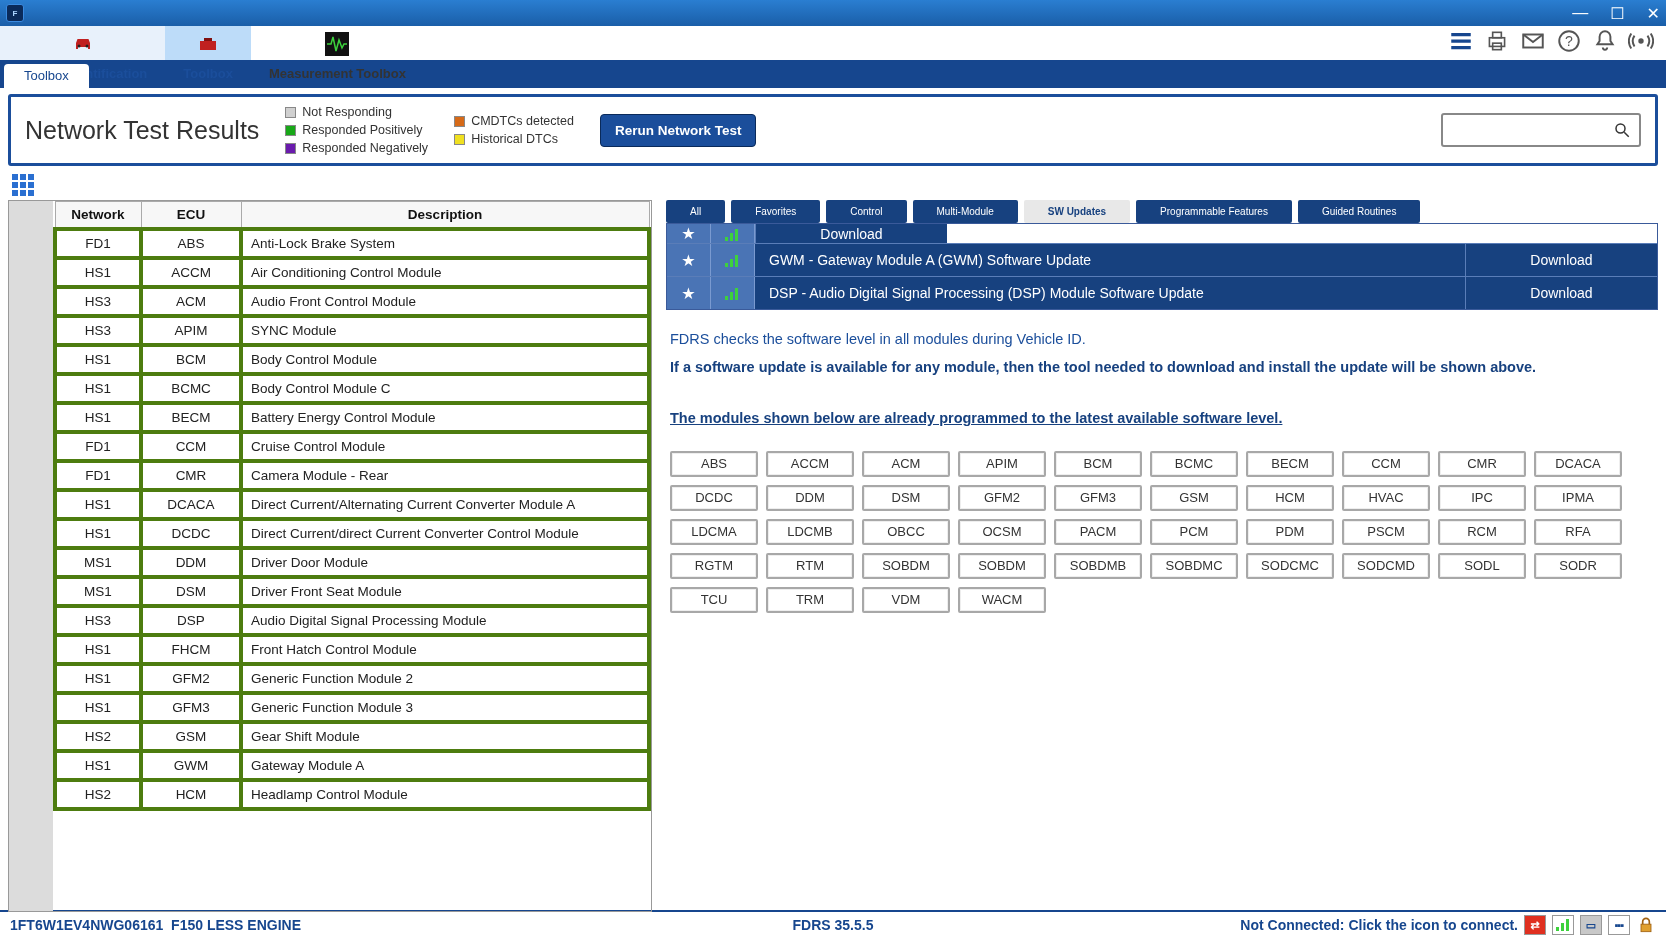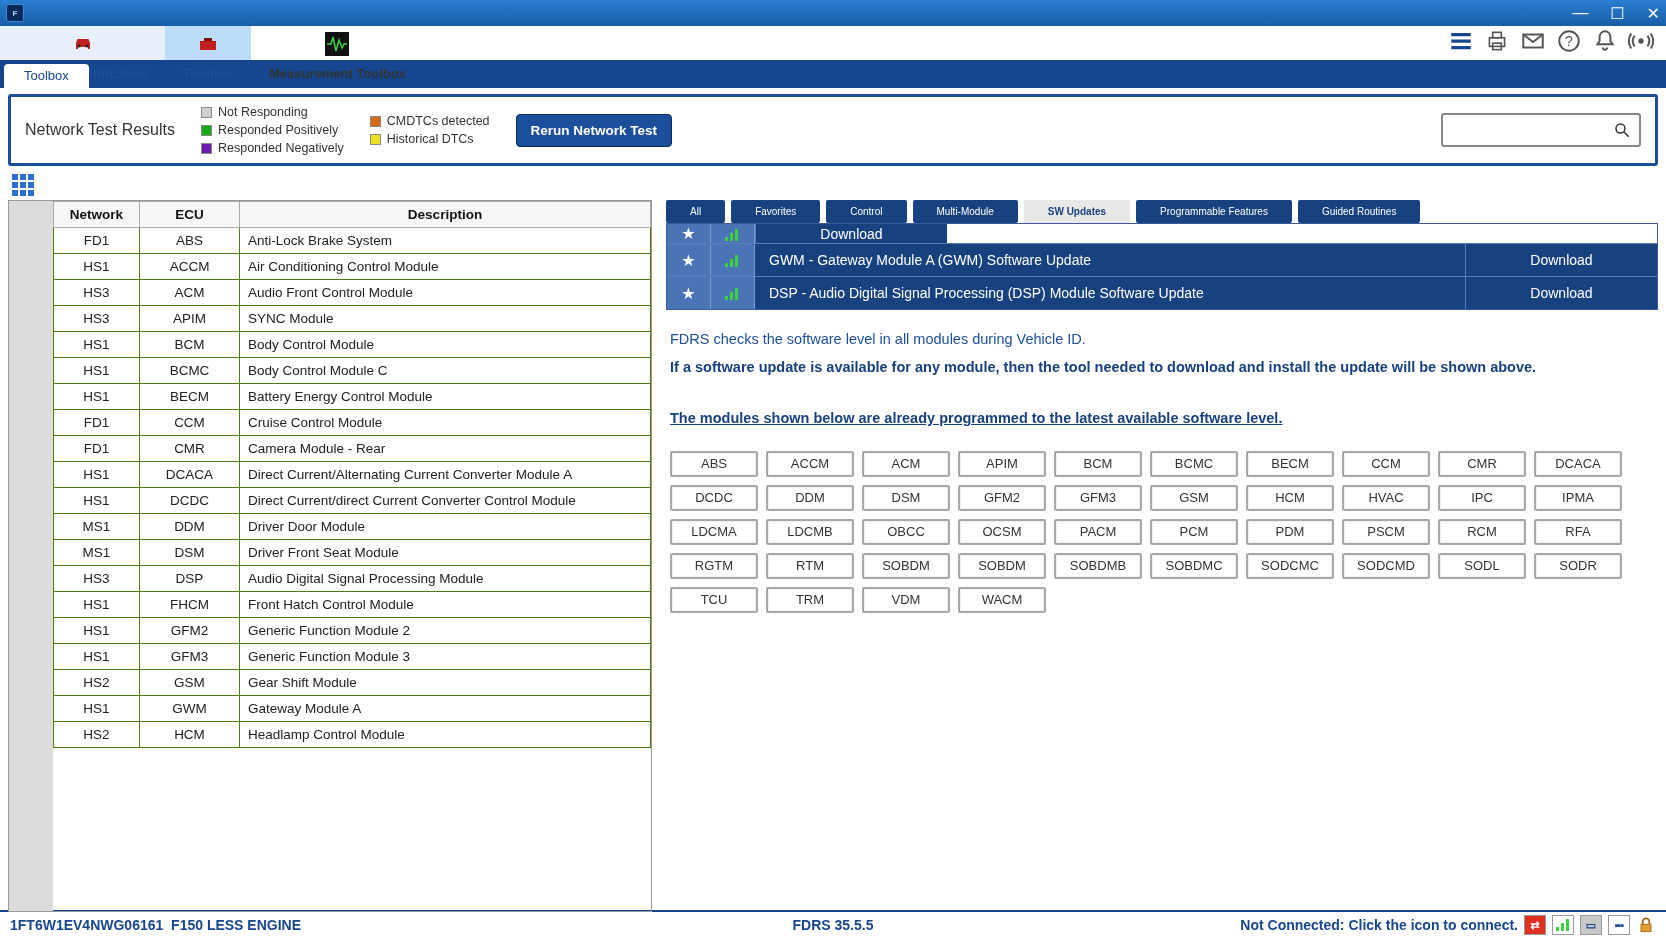--- a/index.html
+++ b/index.html
@@ -25,21 +25,21 @@
 
 
 .tabstrip { height:26px; background:#16468e; display:flex; align-items:flex-end; padding-left:4px; }
 .tabstrip .t { background:#fff; padding:4px 20px 6px 20px; font-size:13px; color:#16468e; border-top-left-radius:4px; border-top-right-radius:4px; position:relative; top:1px;}
 
 
 .content { background:#fff; padding:6px 8px 8px 8px; height: calc(938px - 26px - 36px - 26px - 28px); }
 
 
 .results-box { border:3px solid #1b4e9b; border-radius:3px; padding:8px 14px; display:flex; align-items:center; gap:26px; }
-.results-title { font-size:16px; color:#333; font-weight:400; white-space:nowrap; }
+.results-title { font-size:25px; color:#333; font-weight:400; white-space:nowrap; }
 .legend-col { display:flex; flex-direction:column; gap:4px; font-size:12.5px; color:#333; }
 .legend-row { display:flex; align-items:center; gap:6px; }
 .swatch { width:11px; height:11px; border:1px solid #888;}
 .btn-rerun { background:#1b4e9b; color:#fff; border:1px solid #0a2a5a; border-radius:4px; padding:8px 14px; font-size:13.5px; font-weight:bold; cursor:pointer; }
 .results-box .grow { flex:1; }
 .search-box { width:200px; height:34px; border:2px solid #888; border-radius:3px; display:flex; align-items:center; justify-content:flex-end; padding:0 8px; color:#555; }
 
 
 .grid-icon { width:22px; height:22px; margin:8px 4px 4px 4px; display:grid; grid-template-columns:repeat(3,1fr); gap:2px; }
 .grid-icon div { background:#2a6fd1; }
@@ -48,21 +48,21 @@
 .split { display:flex; gap:14px; height: calc(100% - 96px); }
 .left-pane { width:644px; display:flex; flex-direction:column; position:relative; }
 .right-pane { flex:1; display:flex; flex-direction:column; }
 
 
 .ecu-wrap { flex:1; border:1px solid #999; display:flex; overflow:hidden; }
 .gutter { width:44px; background:#dcdcdc; }
 .ecu-table { flex:1; overflow-y:scroll; }
 table.ecu { width:100%; border-collapse:collapse; font-size:13.5px; }
 table.ecu th { background:#f7f7f7; border:1px solid #aaa; padding:5px 0; font-weight:bold; color:#111; }
-table.ecu td { border:1px solid #4d7c0f; padding:5px 8px; color:#222; }
+table.ecu td { border:4px solid #4d7c0f; padding:5px 8px; color:#222; }
 table.ecu td.c1, table.ecu td.c2 { text-align:center; }
 table.ecu th:nth-child(1){width:86px;} table.ecu th:nth-child(2){width:100px;}
 
 
 .action-tabs { display:flex; gap:6px; }
 .action-tabs .at { flex:0 0 auto; background:#17417f; color:#fff; font-size:10px; padding:6px 24px; border-radius:2px; cursor:pointer; text-align:center; }
 .action-tabs .at.active { background:#e8e8e8; color:#17417f; font-weight:bold;}
 
 
 .update-rows { margin-top:0; border:1px solid #3a5a9a;}

